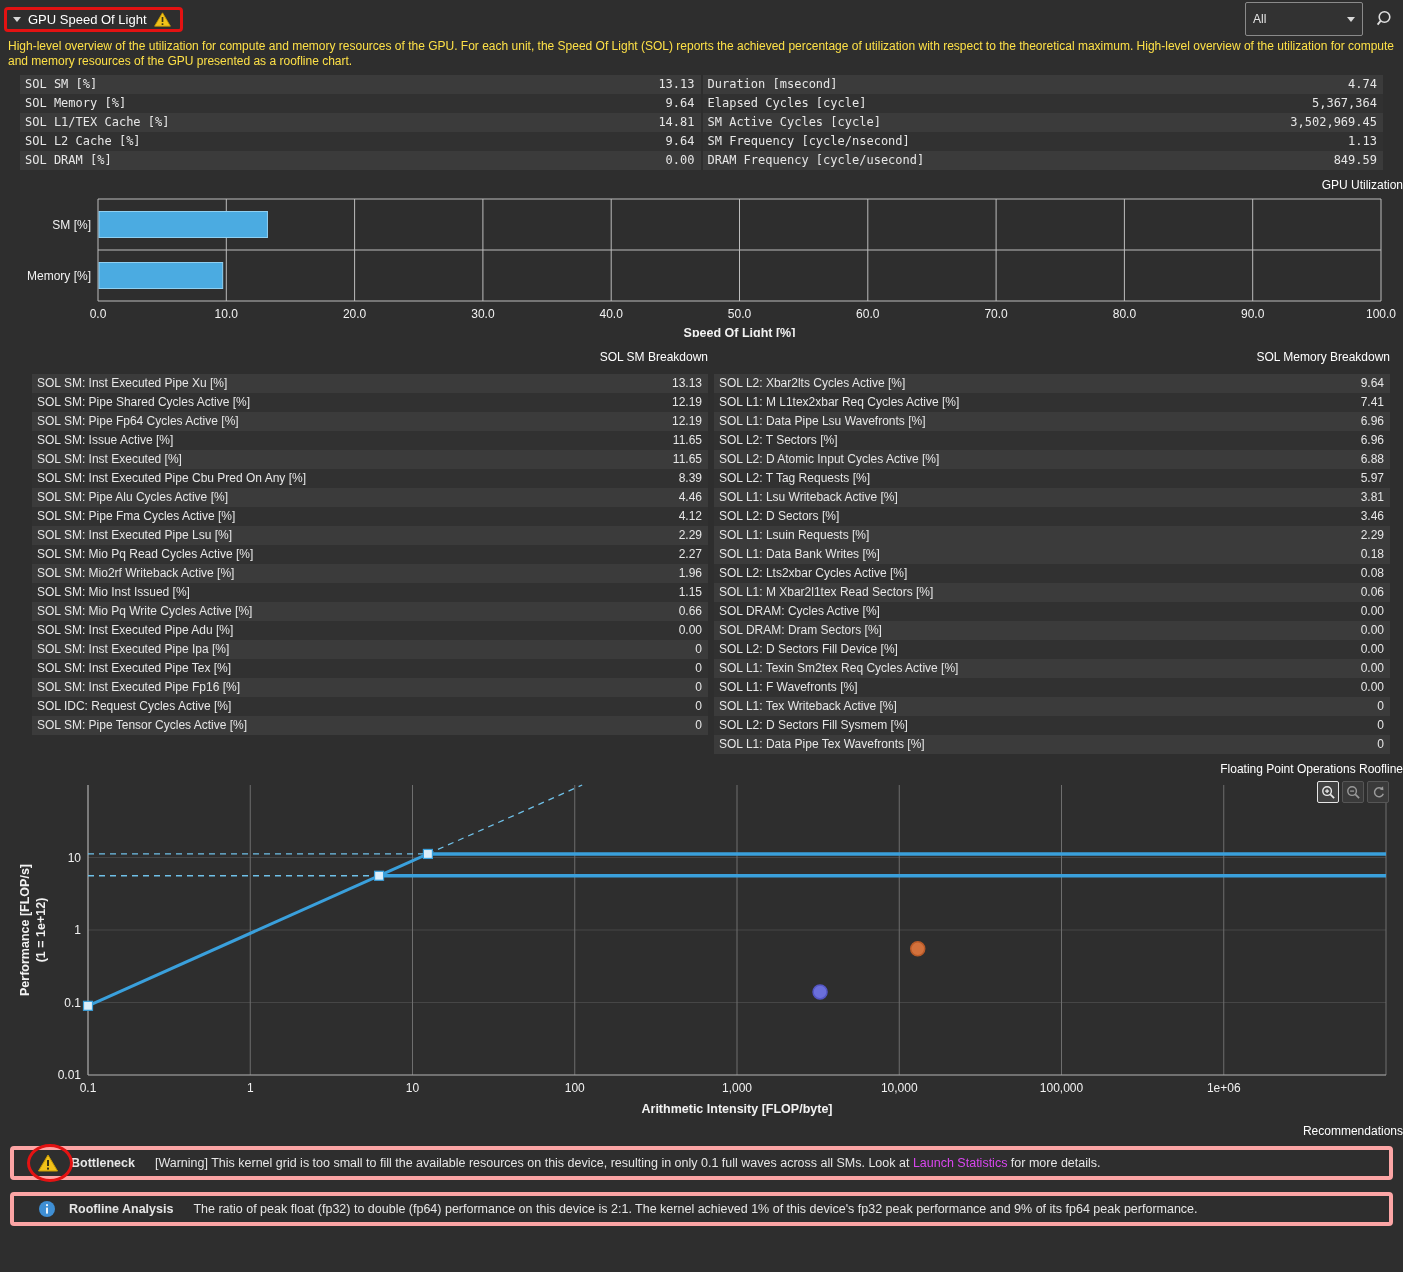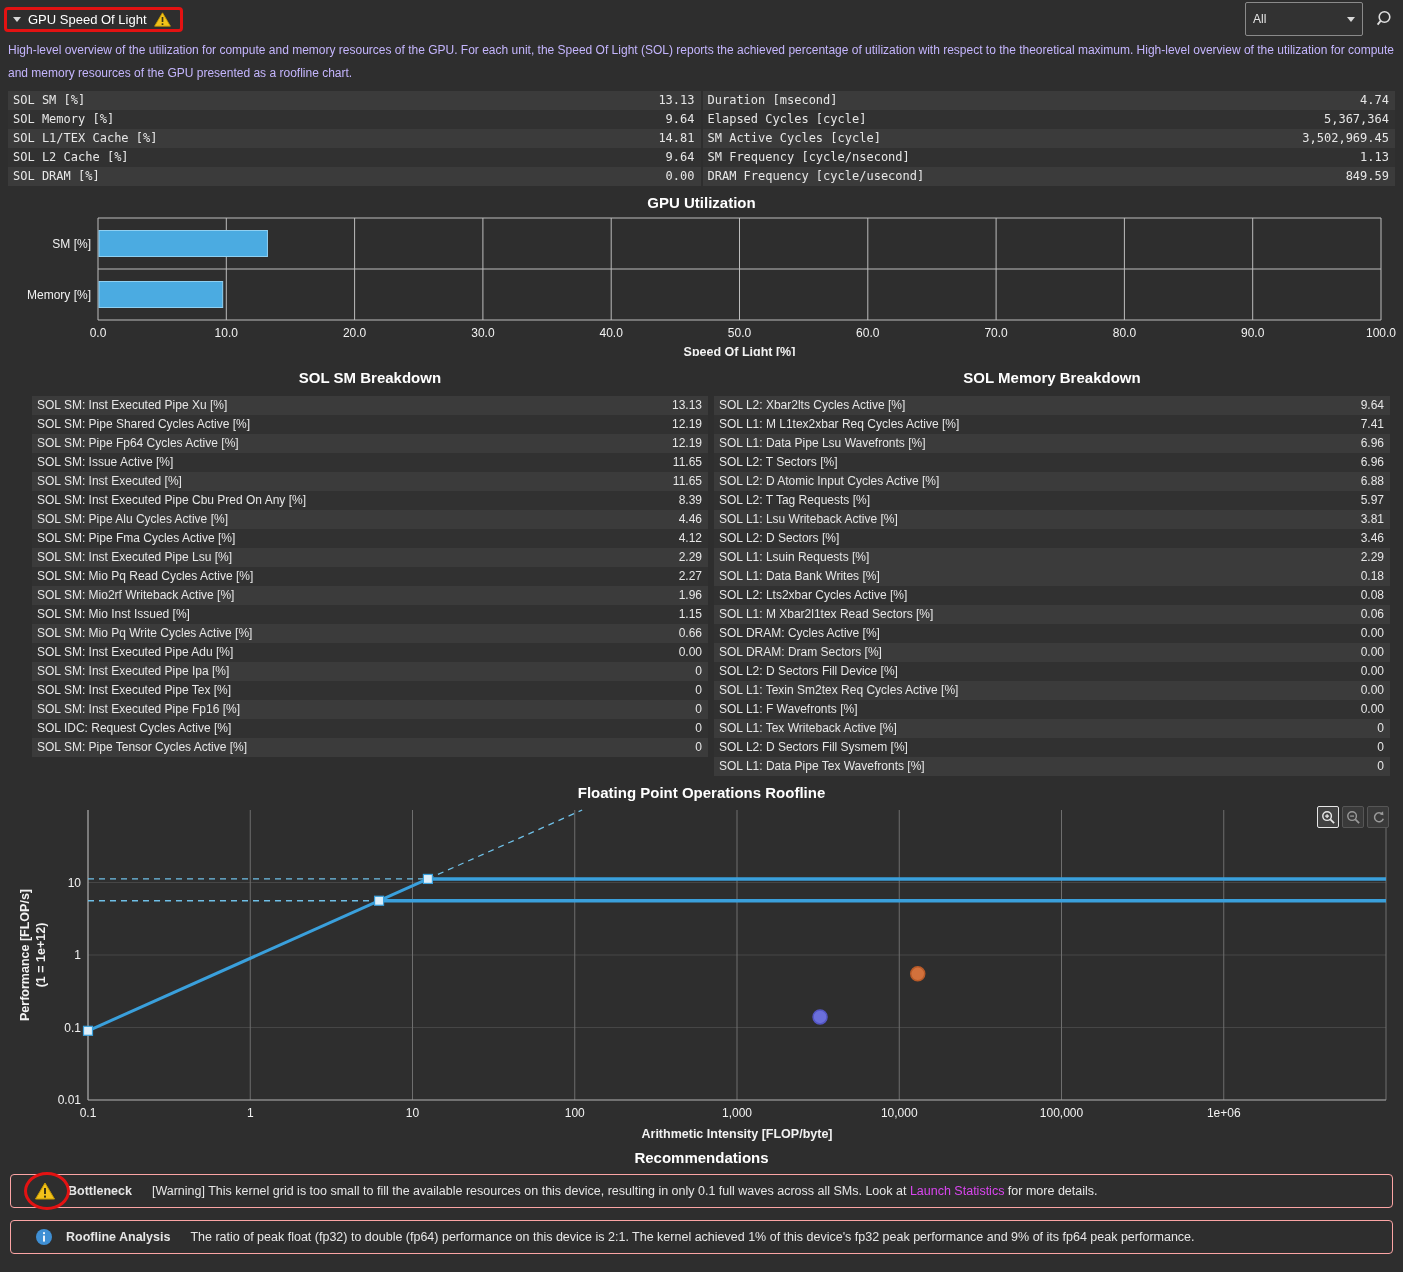--- a/index.html
+++ b/index.html
@@ -11,45 +11,45 @@
   
   .header{display:flex;align-items:center;justify-content:space-between;height:36px;padding:2px 8px 0 4px;box-sizing:border-box}
   .title-annotation{border:3px solid #e31212;border-radius:4px;display:flex;align-items:center;padding:2px 9px 2px 6px}
   .header-title{display:flex;align-items:center;gap:7px;cursor:pointer}
   .caret-down{width:0;height:0;border-left:4px solid transparent;border-right:4px solid transparent;border-top:5px solid #d8d8d8}
   .page-title{font-weight:normal;font-size:13px;color:#ffffff;white-space:nowrap}
   .header-right{display:flex;align-items:center;gap:10px}
   .dropdown{width:118px;height:22px;border:1px solid #8a8a8a;border-radius:2px;background:#323232;display:flex;align-items:center;justify-content:space-between;padding:16px 7px;box-sizing:border-box;cursor:pointer}
   .search-btn{width:22px;height:22px;display:flex;align-items:center;justify-content:center;cursor:pointer}
   
-  .description{padding:3px 8px 6px;line-height:23px;color:#c4b5fd}
-  
-  .summary{display:flex;padding:0 8px}
+  .description{padding:3px 8px 6px;line-height:15px;color:#fde047}
+  
+  .summary{display:flex;padding:0 20px}
   .summary-col{flex:1;min-width:0}
   .summary-col + .summary-col{border-left:2px solid #2e2e2e}
   .summary .trow{font-family:"DejaVu Sans Mono","Liberation Mono",monospace}
   .trow{display:flex;justify-content:space-between;height:19px;line-height:19px;white-space:nowrap;overflow:hidden}
   .trow.even{background:#3b3b3b}
   .trow.odd{background:#313131}
   .tlabel{padding-left:5px}
   .tvalue{padding-right:6px}
   
-  .section-title{text-align:center;font-weight:bold;font-size:15px;color:#ffffff;margin:8px 0 3px}
+  .section-title{text-align:right;font-weight:normal;font-size:12px;color:#ffffff;margin:8px 0 3px}
   
   .chart-wrap{padding-left:3px}
   .roofline-wrap{position:relative;padding-left:3px}
   .zoom-controls{position:absolute;top:2px;right:14px;display:flex;gap:3px}
   .zoom-btn{width:22px;height:22px;background:#3a3a3a;border:1px solid #565656;border-radius:2px;display:flex;align-items:center;justify-content:center;padding:0;cursor:pointer}
   .zoom-btn.active{border-color:#e6e6e6;background:#424242}
   
   .breakdowns{display:flex;gap:6px;padding:0 13px 0 32px;margin-top:2px}
   .breakdown{flex:1;min-width:0}
   .breakdown .section-title{margin:8px 0 10px}
   
-  .rec-box{position:relative;border:1px solid #fca5a5;border-radius:4px;margin:0 10px 12px;height:34px;display:flex;align-items:center;padding:0 10px 0 24px;box-sizing:border-box}
+  .rec-box{position:relative;border:4px solid #fca5a5;border-radius:4px;margin:0 10px 12px;height:34px;display:flex;align-items:center;padding:0 10px 0 24px;box-sizing:border-box}
   .rec-icon{flex:none;display:flex;align-items:center}
   .rec-title{font-weight:bold;font-size:12.5px;margin:0 20px 0 13px;white-space:nowrap}
   .rec-text{font-size:12.5px;white-space:nowrap;overflow:hidden}
   .rec-link{color:#d946ef;cursor:pointer}
   .annotation-ellipse{position:absolute;left:13px;top:50%;transform:translateY(-50%);width:40px;height:32px;border:3px solid #e31212;border-radius:50%;pointer-events:none}
   svg text{font-family:"Liberation Sans","DejaVu Sans",sans-serif}
 </style>
 </head>
 <body>
 

